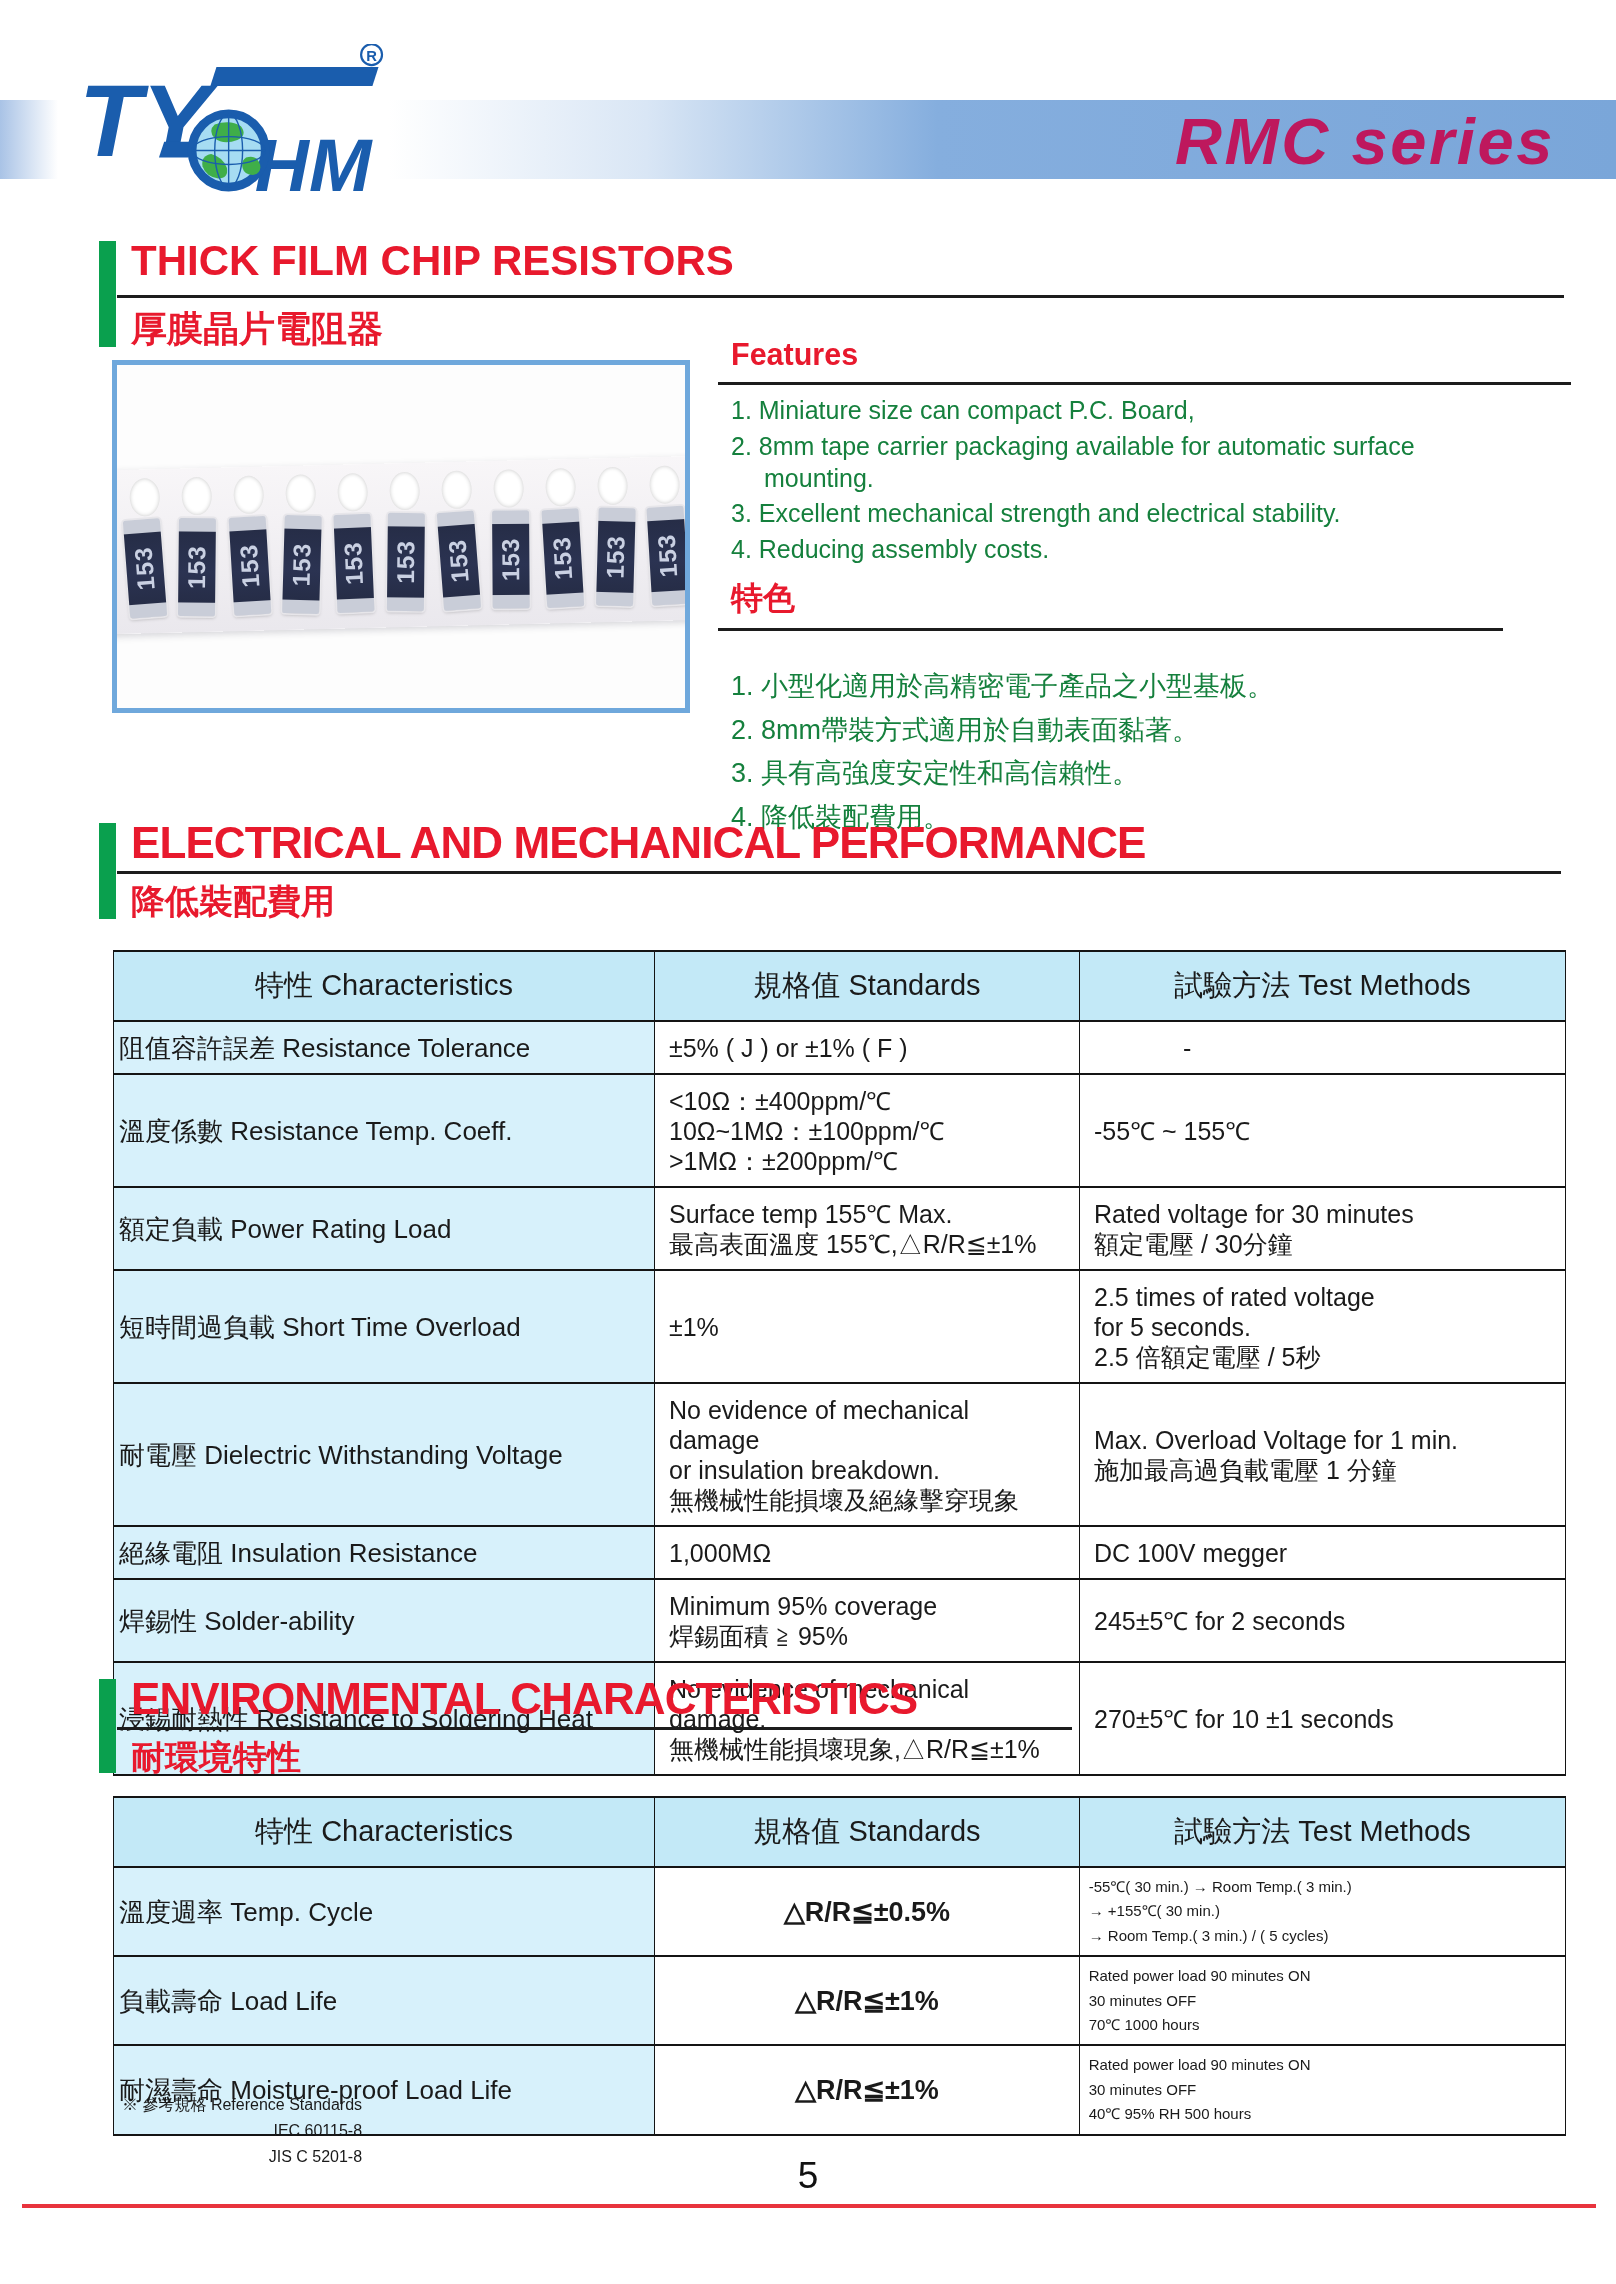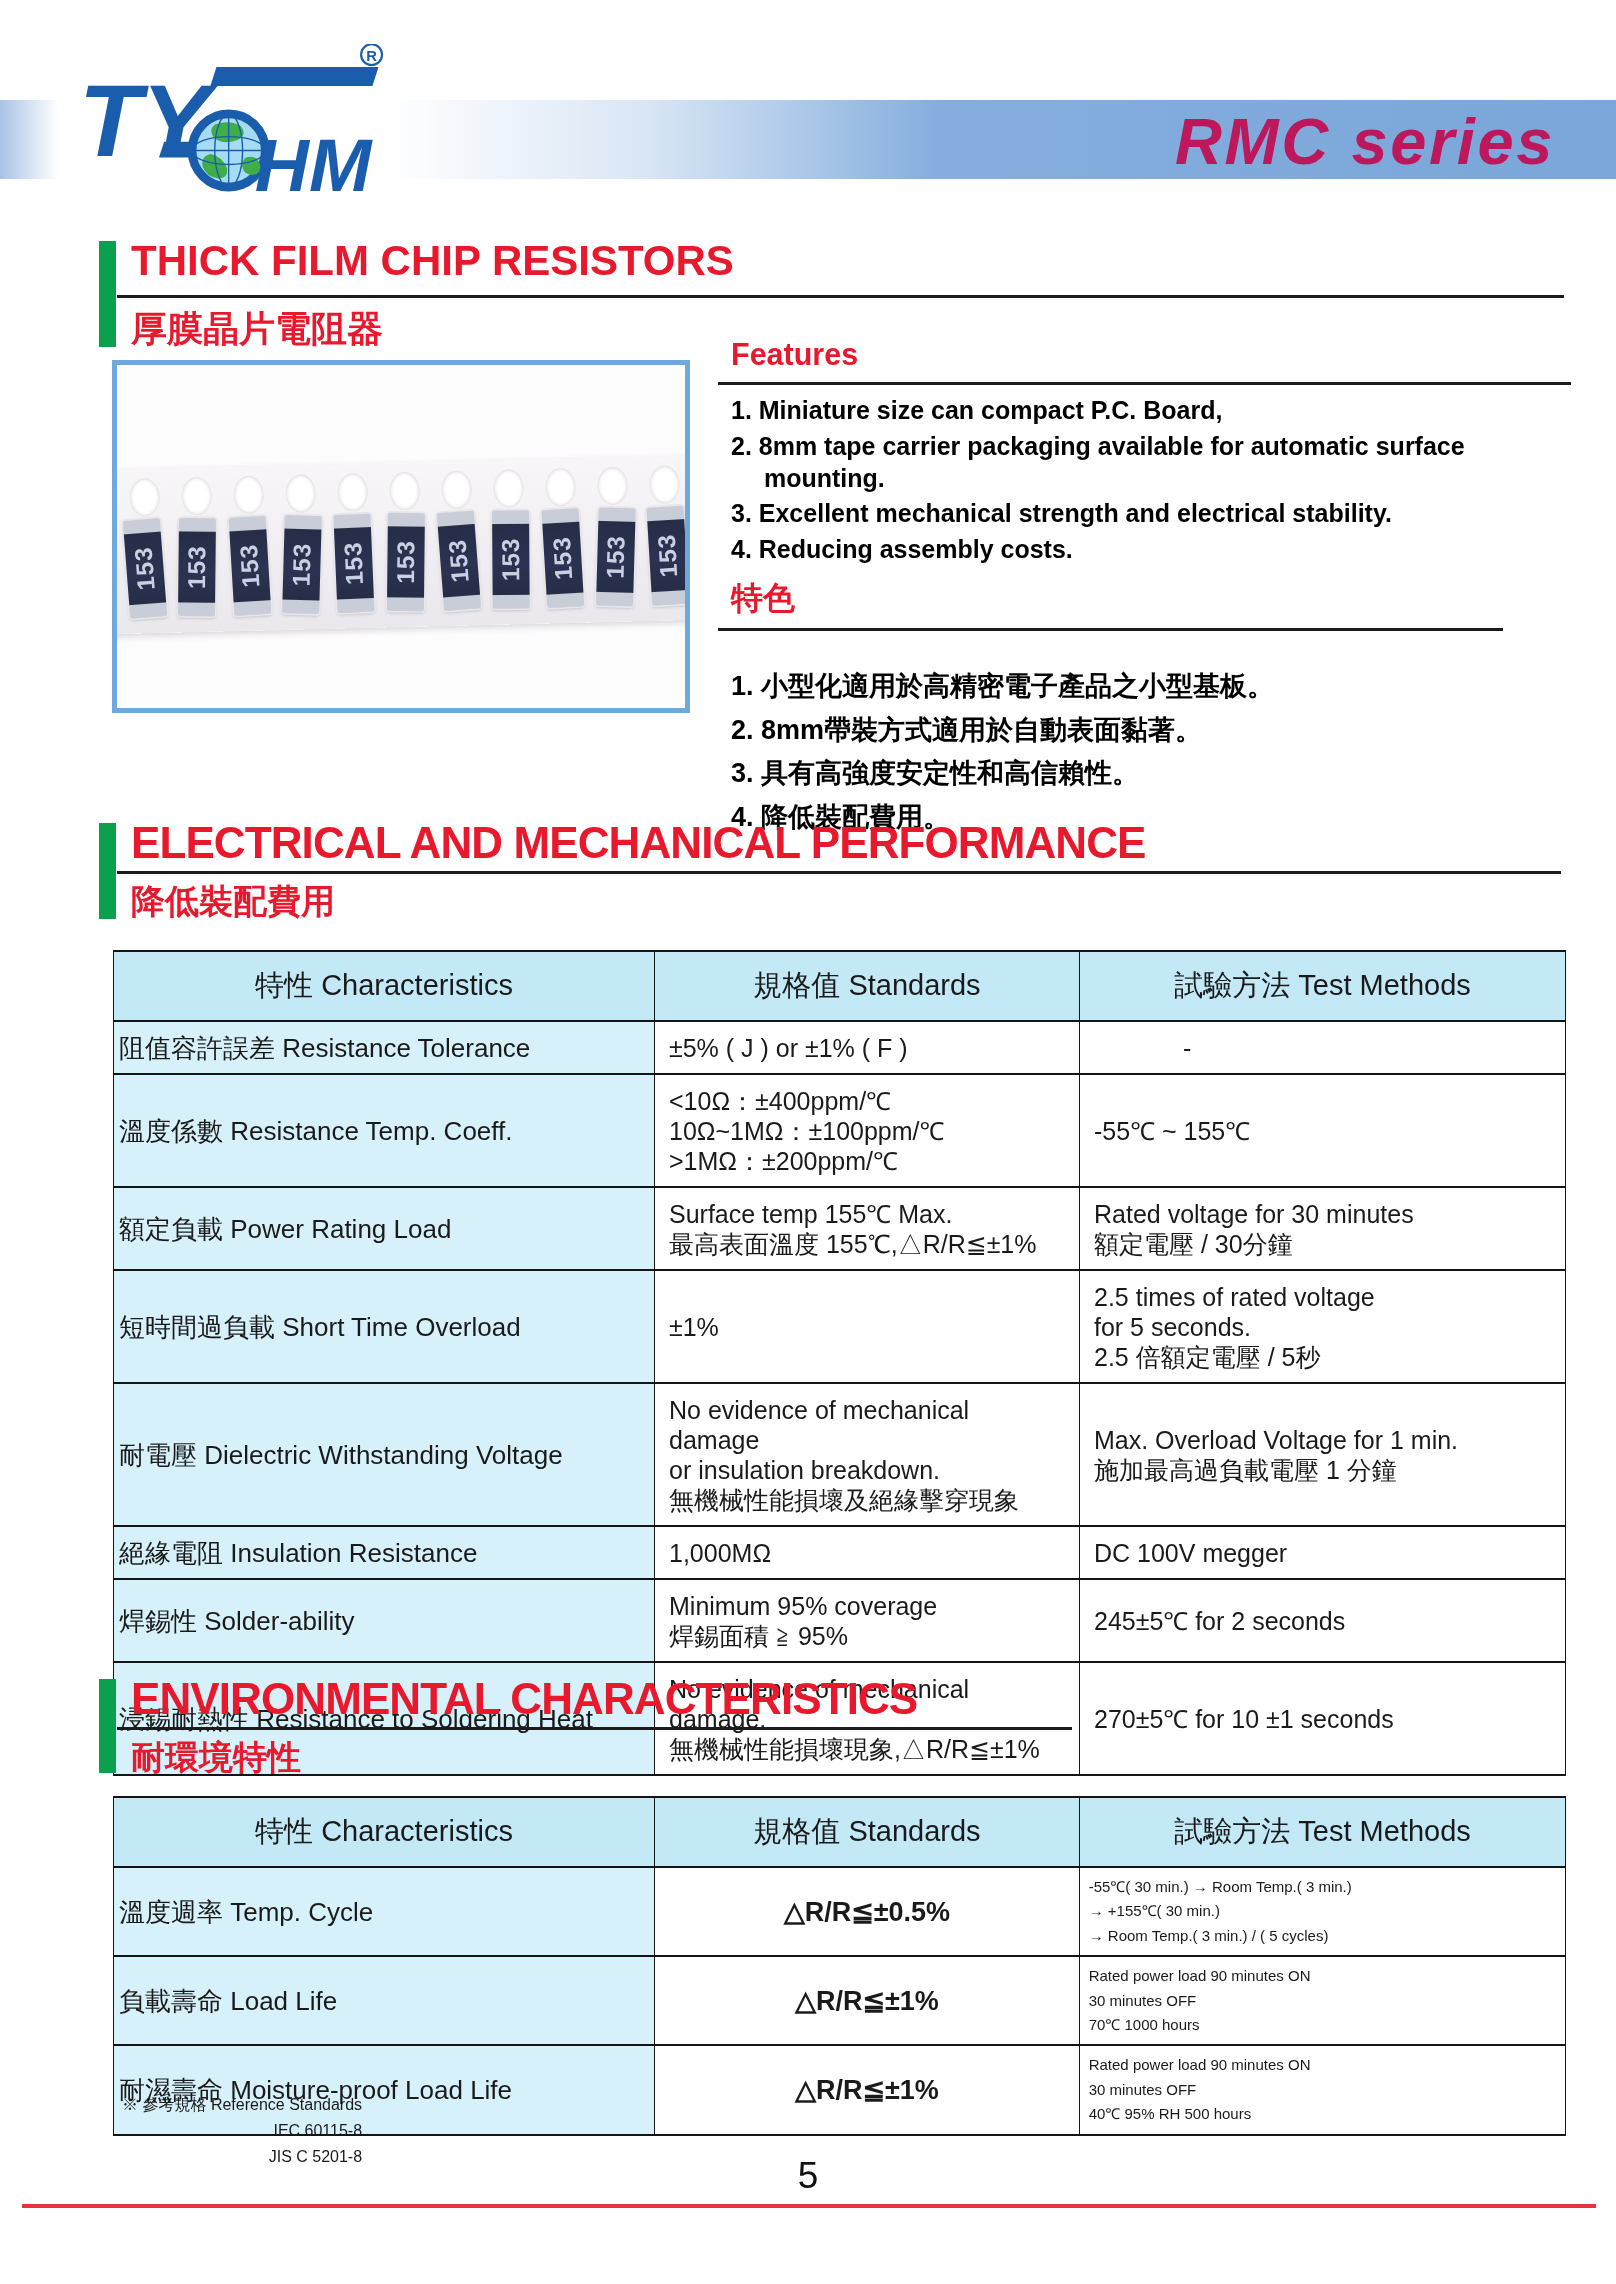--- a/index.html
+++ b/index.html
@@ -29,21 +29,21 @@
         background:linear-gradient(#f8f6f8,#eae8ed);box-shadow:0 2.6px 7px rgba(40,40,60,.18);}
   .holes{display:flex;justify-content:space-between;padding:8.7px 26px 0 26px;}
   .hole{width:30px;height:38px;border-radius:50%;background:#ffffff;box-shadow:inset 0 0 4.4px rgba(0,0,0,.22);}
   .chips{display:flex;justify-content:space-between;padding:3.5px 21px 0 21px;}
   .chip{width:37px;height:98px;border-radius:2.6px;position:relative;display:flex;align-items:center;justify-content:center;
         background:linear-gradient(to bottom,#c9cdd8 0px,#c9cdd8 13px,#262d47 14px,#2b3352 55%,#262d47 calc(100% - 14px),#c9cdd8 calc(100% - 13px),#c9cdd8 100%);
         box-shadow:0 0 0 1.7px #e7e6ea, 0 1.7px 3.5px rgba(0,0,0,.25);}
   .chip span{display:block;transform:rotate(-90deg);color:#c9d0e2;font-size:24.4px;font-weight:bold;letter-spacing:0.9px;}
 
   
-  .list{position:absolute;color:#000000;font-weight:bold;}
+  .list{position:absolute;color:#15803d;}
   .list .list-line{margin-bottom:3.5px;}
   .features-list{left:731px;top:394px;width:880px;font-size:25px;line-height:32px;}
   .tese-list{left:731px;top:642px;width:880px;font-size:27px;line-height:40px;margin-top:24px;}
   .cont{padding-left:33px;}
 
   
   table.spec{position:absolute;left:113px;border-collapse:collapse;table-layout:fixed;width:1451px;background:#fff;}
   table.spec th,table.spec td{border-left:1.7px solid #141414;border-right:1.7px solid #141414;
       border-top:2.6px solid #141414;border-bottom:2.6px solid #141414;vertical-align:middle;}
   table.spec th{background:#c3e9f7;height:66px;font-weight:normal;font-size:29px;text-align:center;}

